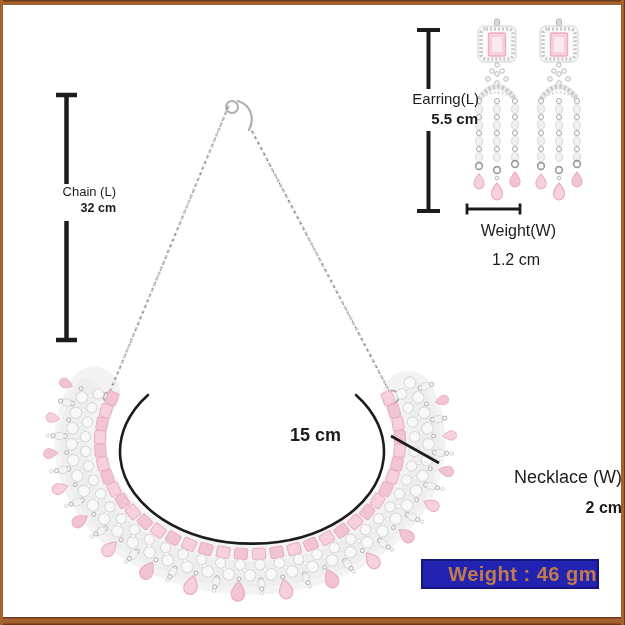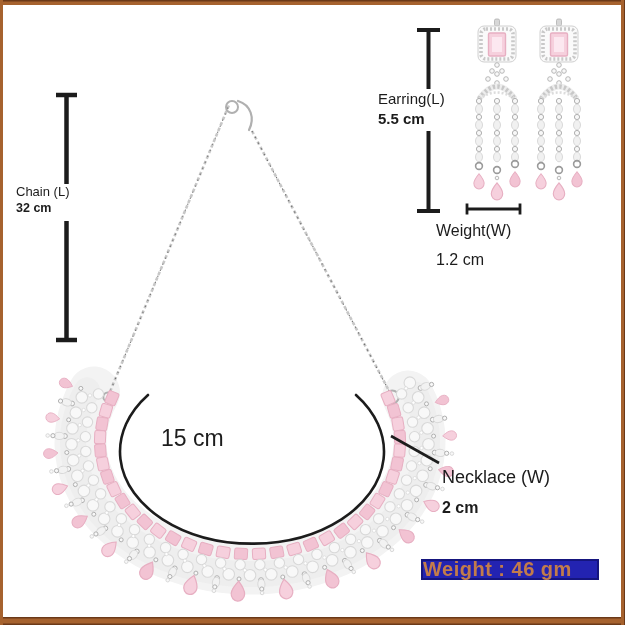--- a/index.html
+++ b/index.html
@@ -4,39 +4,39 @@
 <style>
   html,body{margin:0;padding:0;}
   body{
     width:625px;height:625px;position:relative;overflow:hidden;
     background:#ffffff;
     font-family:"Liberation Sans", sans-serif;
   }
   .stage{position:absolute;inset:0;}
   svg#scene{position:absolute;left:0;top:0;}
   .ann{
-    position:absolute;text-align:left;white-space:nowrap;
+    position:absolute;text-align:right;white-space:nowrap;
     color:var(--c-ink,#1c1c1c);line-height:1.1;
   }
   .chain-l{left:16px;top:185px;width:100px;font-size:13px;}
   .chain-v{left:16px;top:202px;width:100px;font-size:12.5px;font-weight:bold;}
   .earl-l{left:378px;top:91px;width:101px;font-size:15px;}
   .earl-v{left:378px;top:111px;width:100px;font-size:15px;font-weight:bold;}
   .earw-l{left:436px;top:222px;width:120px;font-size:16px;}
   .earw-v{left:436px;top:251px;width:104px;font-size:16px;font-weight:normal;}
   .neckl-l{left:161px;top:384px;width:180px;font-size:21px;}
-  .neckl-v{left:161px;top:426px;width:180px;font-size:23px;font-weight:normal;}
+  .neckl-v{left:161px;top:426px;width:180px;font-size:18px;font-weight:bold;}
   .neckw-l{left:442px;top:468px;width:180px;font-size:18px;}
   .neckw-v{left:442px;top:499px;width:180px;font-size:16px;font-weight:bold;}
   .weight-badge{
-    position:absolute;left:421px;top:559px;width:178px;height:21px;
+    position:absolute;left:421px;top:559px;width:178px;height:30px;
     background:var(--c-weight_bg,#2323b1);
     border:2px solid var(--c-weight_border,#15157e);
     box-sizing:border-box;
-    display:flex;align-items:center;justify-content:flex-start;
+    display:flex;align-items:center;justify-content:flex-end;
   }
   .weight-badge span{
     color:var(--c-weight_text,#c27c4b);
     font-size:20px;font-weight:bold;letter-spacing:.5px;
   }
   .frame{position:absolute;background:var(--c-frame,#a6622e);}
   .frame-top{left:0;right:0;top:0;height:5px;box-shadow:inset 0 1.5px 0 var(--c-frame_edge,#6b3918);}
   .frame-bottom{left:0;right:0;bottom:0;height:8px;box-shadow:inset 0 1.5px 0 var(--c-frame_edge,#6b3918), inset 0 -1.5px 0 var(--c-frame_edge,#6b3918);}
   .frame-left{left:0;top:0;bottom:0;width:3px;}
   .frame-right{right:0;top:0;bottom:0;width:4px;box-shadow:inset -1px 0 0 var(--c-frame_edge,#6b3918);}

